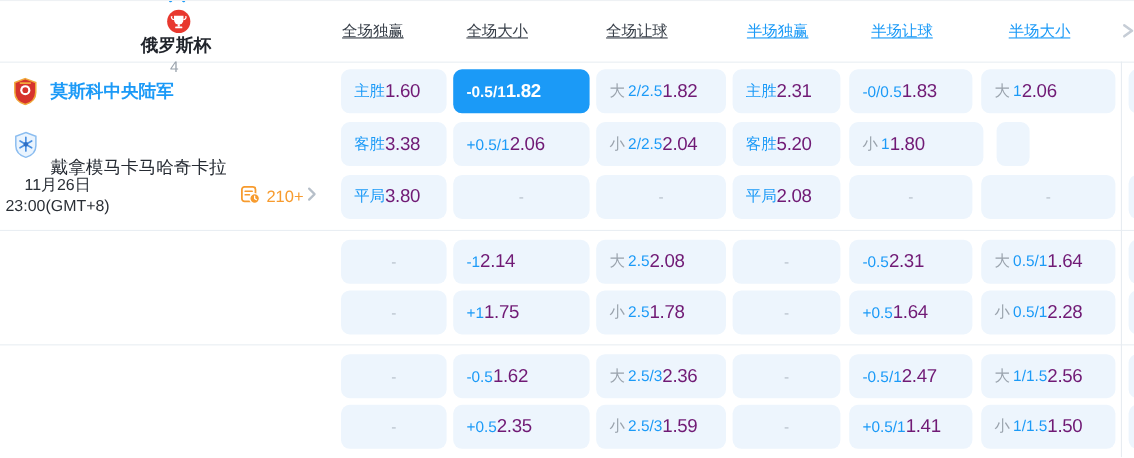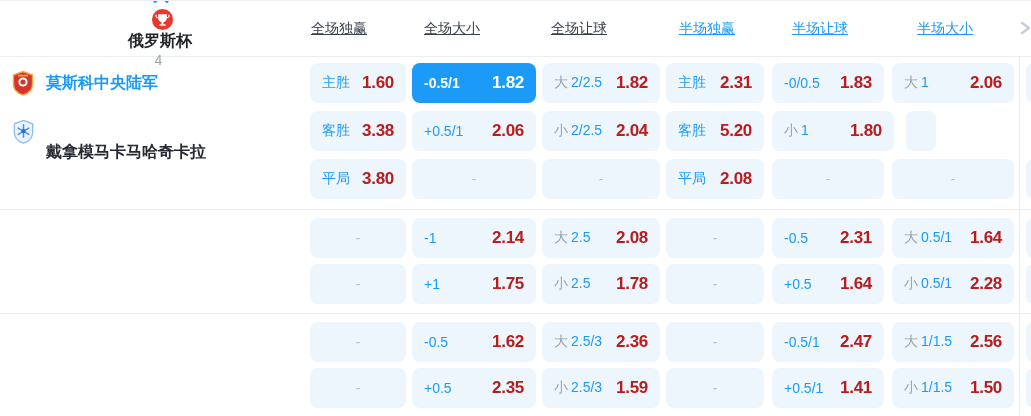--- a/index.html
+++ b/index.html
@@ -26,37 +26,37 @@
   .colhead.off-h{padding-right:16px;}
   .colhead.half{color:#1b9af7;}
   
   .body{position:relative;}
   .group{padding:6px 0 10px;}
   .group.gn{padding:8px 0 9px;border-top:1px solid #e9eef3;}
   .row{display:flex;height:40px;margin-bottom:8px;}
   .group.gn .row{margin-bottom:6px;}
   .row:last-child{margin-bottom:0 !important;}
   .cell{height:40px;background:#edf5fd;border-radius:8px;display:flex;align-items:center;
-        justify-content:space-between;padding:0 12px;box-sizing:border-box;cursor:pointer;}
+        justify-content:flex-start;padding:0 12px;box-sizing:border-box;cursor:pointer;}
   .cell .lab{font-size:14px;color:#1b9af7;white-space:nowrap;}
-  .cell .odds{font-size:17px;font-weight:700;color:#b91c1c;letter-spacing:-0.3px;}
+  .cell .odds{font-size:17px;font-weight:400;color:#701a75;letter-spacing:-0.3px;}
   .cell .side{color:#9aa3ad;font-style:normal;margin-right:3px;}
   .cell .line{color:#1b9af7;font-weight:400;}
   .cell.sel{background:#1b9af7;}
   .cell.sel .lab,.cell.sel .odds,.cell.sel .side,.cell.sel .line{color:#fff;font-weight:700;}
   .cell.dash{justify-content:center;cursor:default;}
   .dashmark{color:#b9c2cc;font-size:14px;}
   .strip-cell{width:30px;margin-left:12px;height:40px;background:#edf5fd;border-radius:8px;flex:none;}
   
   .left-panel{position:absolute;left:0;top:0;width:308px;height:152px;z-index:2;}
   .team-row{position:absolute;left:10px;height:40px;display:flex;align-items:center;}
   .team-logo{width:26px;height:26px;flex:none;display:flex;align-items:center;justify-content:center;}
   .team-name{margin-left:10px;font-size:16px;white-space:nowrap;}
   .team-name.home{color:#1b9af7;font-weight:700;}
-  .team-name.away{color:#262b33;font-weight:700;margin-top:43px;}
+  .team-name.away{color:#262b33;font-weight:400;margin-top:43px;}
   .date-row{position:absolute;top:102px;left:0;width:308px;height:40px;display:flex;align-items:center;}
   .date-block{margin-left:5px;text-align:center;font-size:14.5px;color:#2a2f36;line-height:19px;}
   .more{position:absolute;right:20px;top:50%;transform:translateY(-50%);
         display:flex;align-items:center;cursor:pointer;}
   .more-count{color:#f79b2e;font-size:15px;margin:0 3px 0 5px;}
   
   .vline{position:absolute;left:1019px;top:55px;bottom:0;width:1px;background:#e7ecf1;z-index:3;}
   .corner-glyph{position:absolute;left:1021px;top:20px;z-index:3;}
 </style>
 </head>
@@ -110,20 +110,42 @@
       <div class="team-row" style="top:54px">
         <span class="team-logo">
           <svg width="25" height="25" viewBox="0 0 26 26">
             <path d="M13 1.5 L22.5 5 V14 C22.5 20 18 23.5 13 25 C8 23.5 3.5 20 3.5 14 V5 Z" fill="#eaf4fe" stroke="#8bbdf0" stroke-width="1.4"></path>
             <path d="M13 6 v13 M7.5 9.5 L18.5 16 M18.5 9.5 L7.5 16" stroke="#4a90e2" stroke-width="1.6" stroke-linecap="round"></path>
             <circle cx="13" cy="12.7" r="2.2" fill="#2f6fc4"></circle>
           </svg>
         </span>
         <span class="team-name away">戴拿模马卡马哈奇卡拉</span>
       </div>
+      <div class="date-row">
+        <div class="date-block">
+          <div>11月26日</div>
+          <div>23:00(GMT+8)</div>
+        </div>
+        <div class="more">
+          <span>
+            <svg width="19" height="19" viewBox="0 0 20 20">
+              <rect x="2" y="3" width="13" height="14" rx="2.5" fill="none" stroke="#f79b2e" stroke-width="1.7"></rect>
+              <path d="M5.2 7.2h6.6 M5.2 10.6h4" stroke="#f79b2e" stroke-width="1.6" stroke-linecap="round"></path>
+              <circle cx="14.2" cy="14.2" r="4.6" fill="#f79b2e" stroke="#fff" stroke-width="1.2"></circle>
+              <path d="M14.2 11.9v2.4l1.7 1" stroke="#fff" stroke-width="1.2" fill="none" stroke-linecap="round"></path>
+            </svg>
+          </span>
+          <span class="more-count">210+</span>
+          <span>
+            <svg width="9" height="13" viewBox="0 0 9 13">
+                <polyline points="2,1.5 7,6.5 2,11.5" fill="none" stroke="#b6bfc9" stroke-width="2" stroke-linecap="round" stroke-linejoin="round"></polyline>
+              </svg>
+          </span>
+        </div>
+      </div>
     </div>
 
     <div id="groups-container">
         <div class="group">
           <div class="row">
             <div class="c0"></div>
             <div class="cell c1">
               <span class="lab">主胜</span>
               <span class="odds">1.60</span>
             </div>

